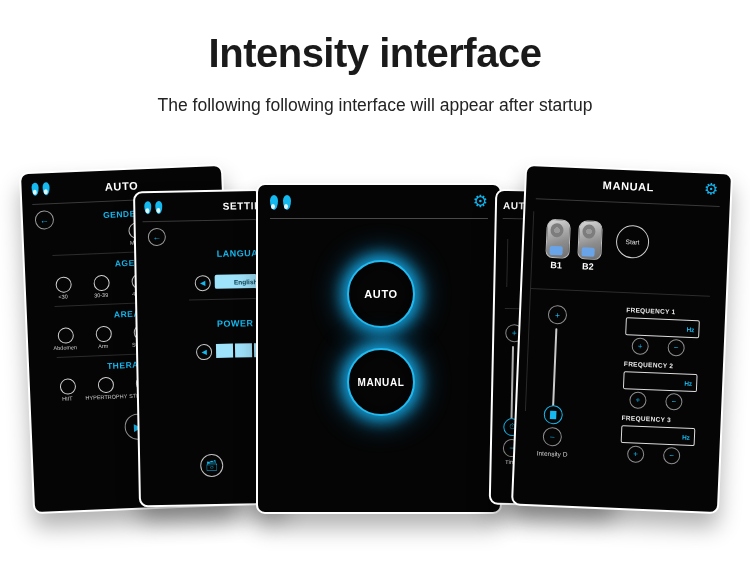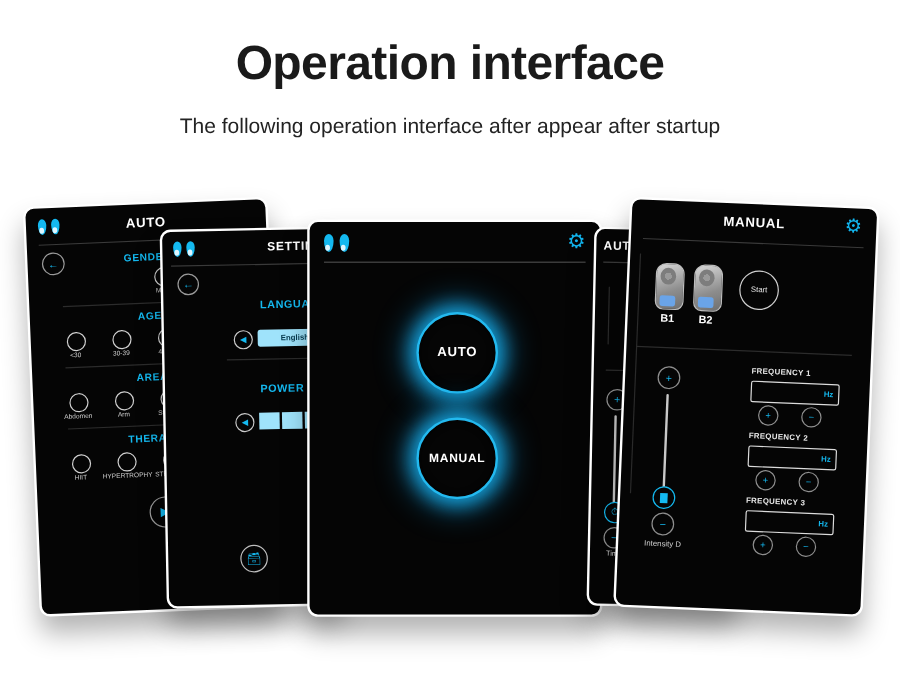--- a/index.html
+++ b/index.html
@@ -80,22 +80,22 @@
   .segwrap{position:absolute;display:flex;gap:2px;}
   .seg{width:17px;height:14px;background:#9fe3fb;}
   .arrowbtn{position:absolute;border:1px solid #c9c9c9;border-radius:50%;
             display:flex;align-items:center;justify-content:center;color:#14b9f0;}
   .savebtn{position:absolute;border:1px solid #bdbdbd;border-radius:50%;
            display:flex;align-items:center;justify-content:center;color:#14b9f0;}
 </style>
 </head>
 <body>
 
-<div class="page-title">Operation interface</div>
-<div class="page-subtitle">The following operation interface after appear after startup</div>
+<div class="page-title">Intensity interface</div>
+<div class="page-subtitle">The following following interface will appear after startup</div>
 
 <div class="stage">
 
   <div class="panel" id="panel-auto-select">
     <div class="drops" style="left:10px;top:9px;">
       <div class="drop"></div>
       <div class="drop"></div>
     </div>
     <div class="ttitle" style="left:0;top:10px;width:100%;text-align:center;font-size:11px;">AUTO</div>
     <div class="tbar-line" style="top:30px;"></div>

